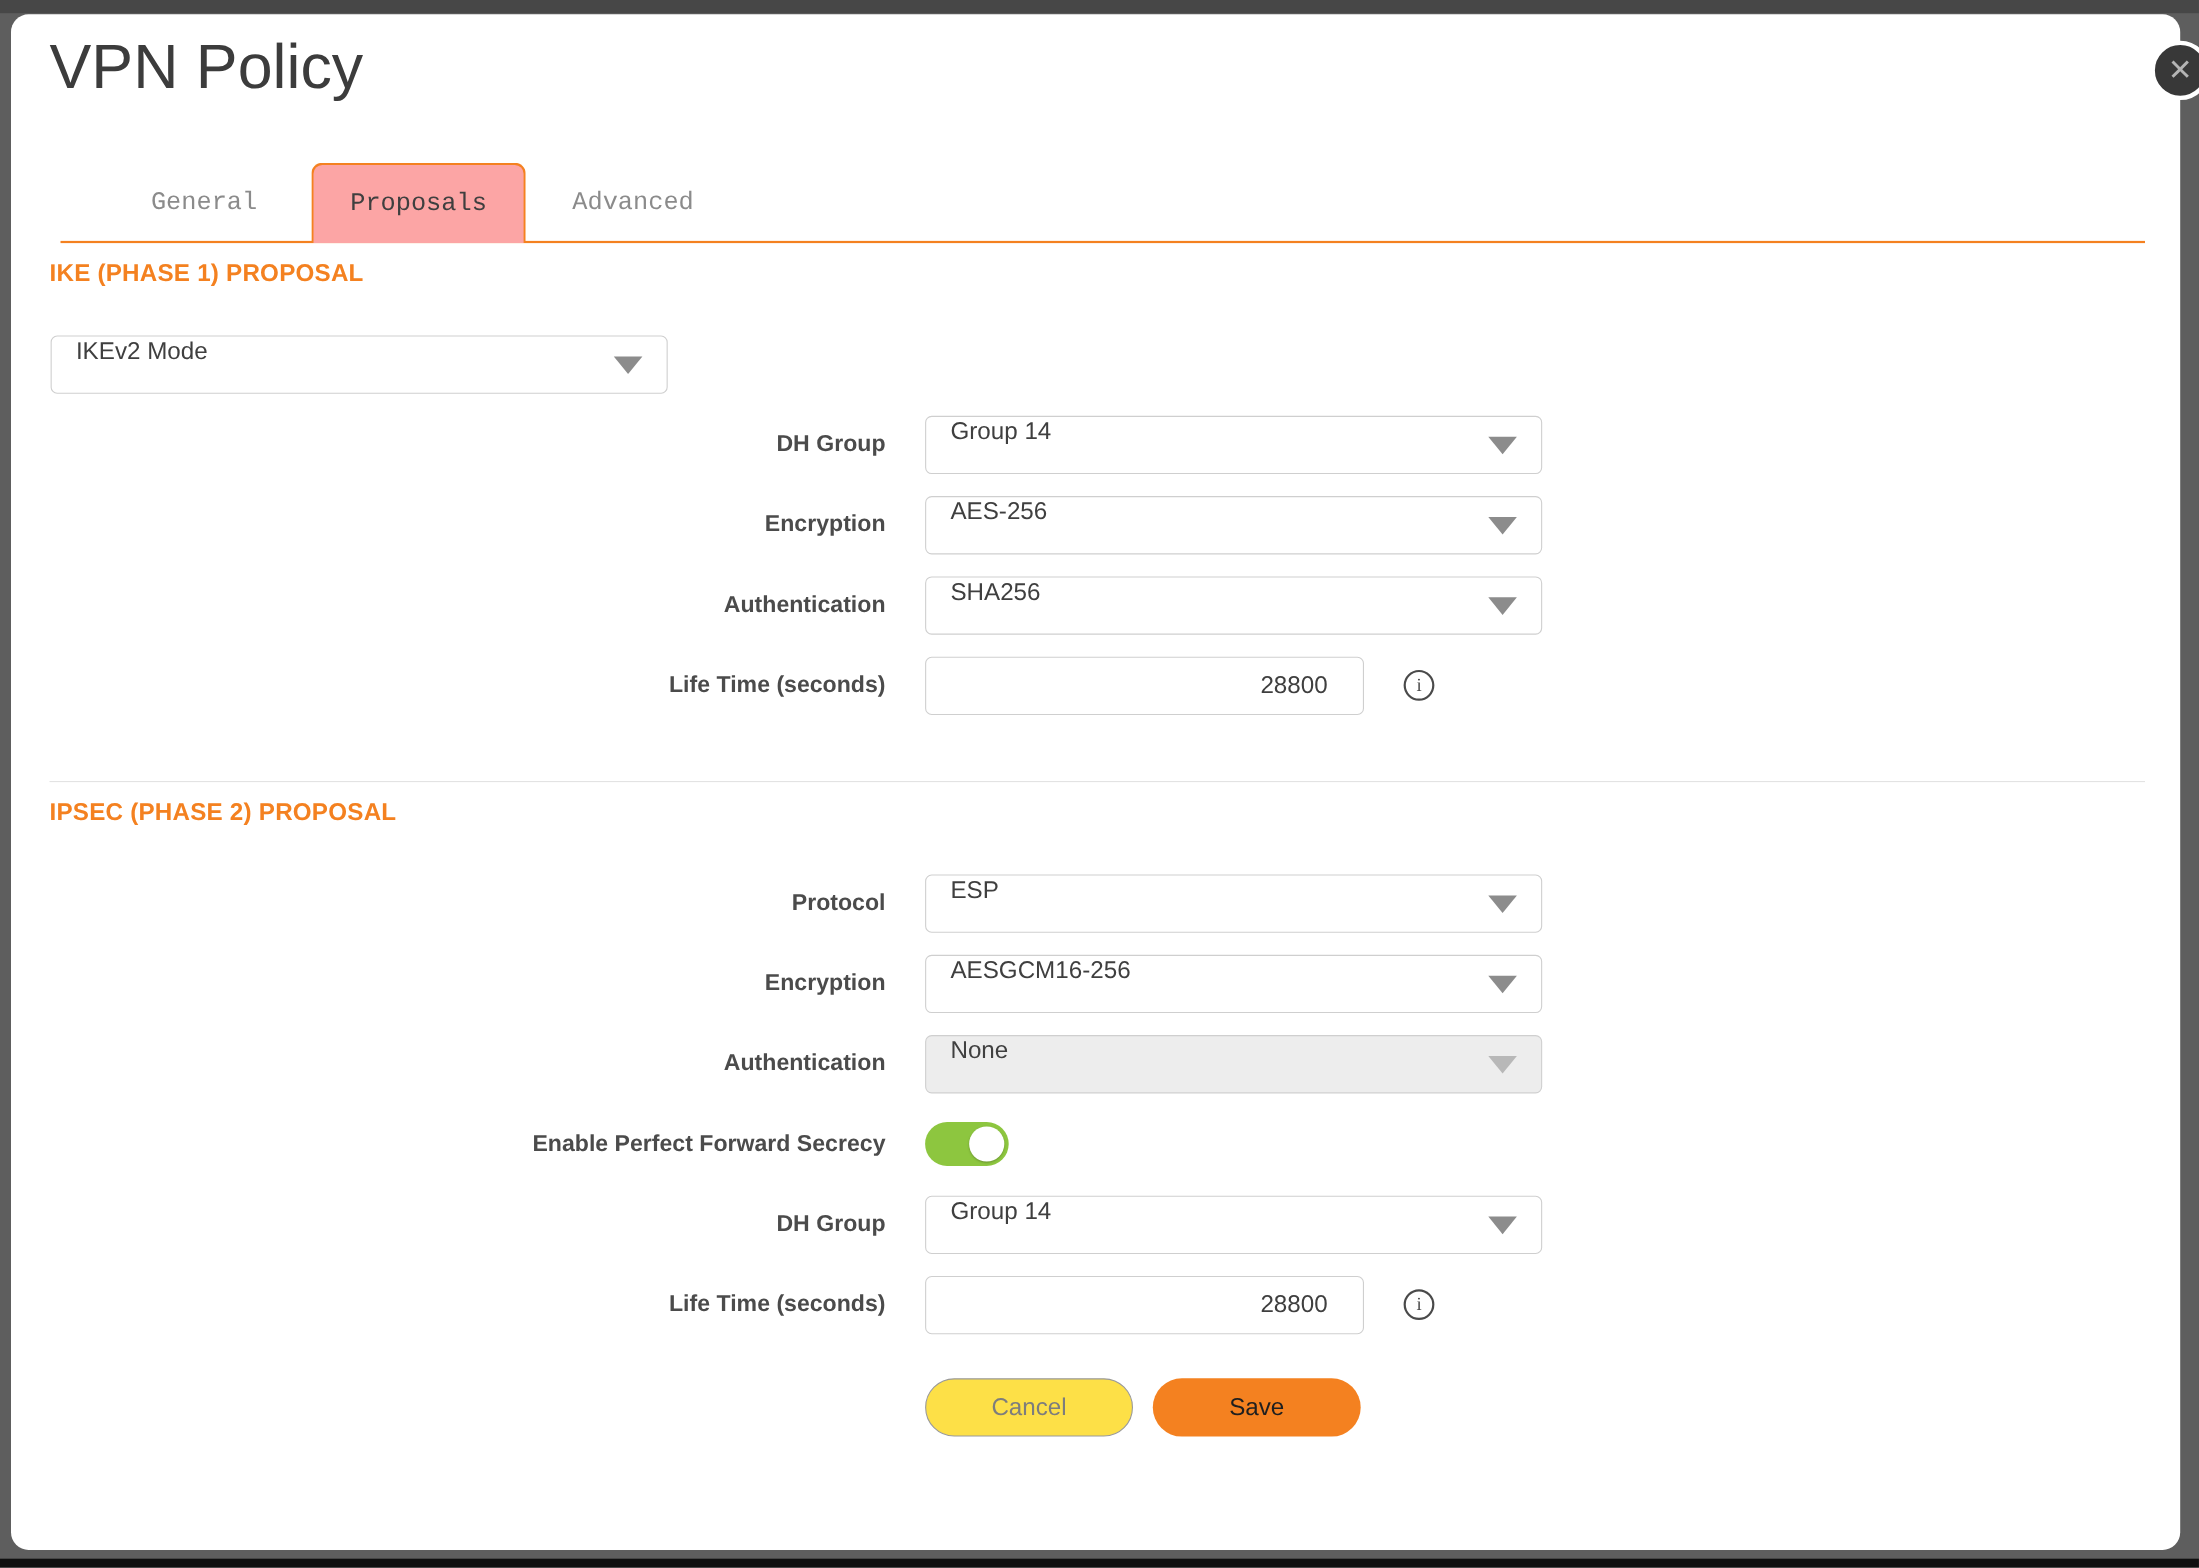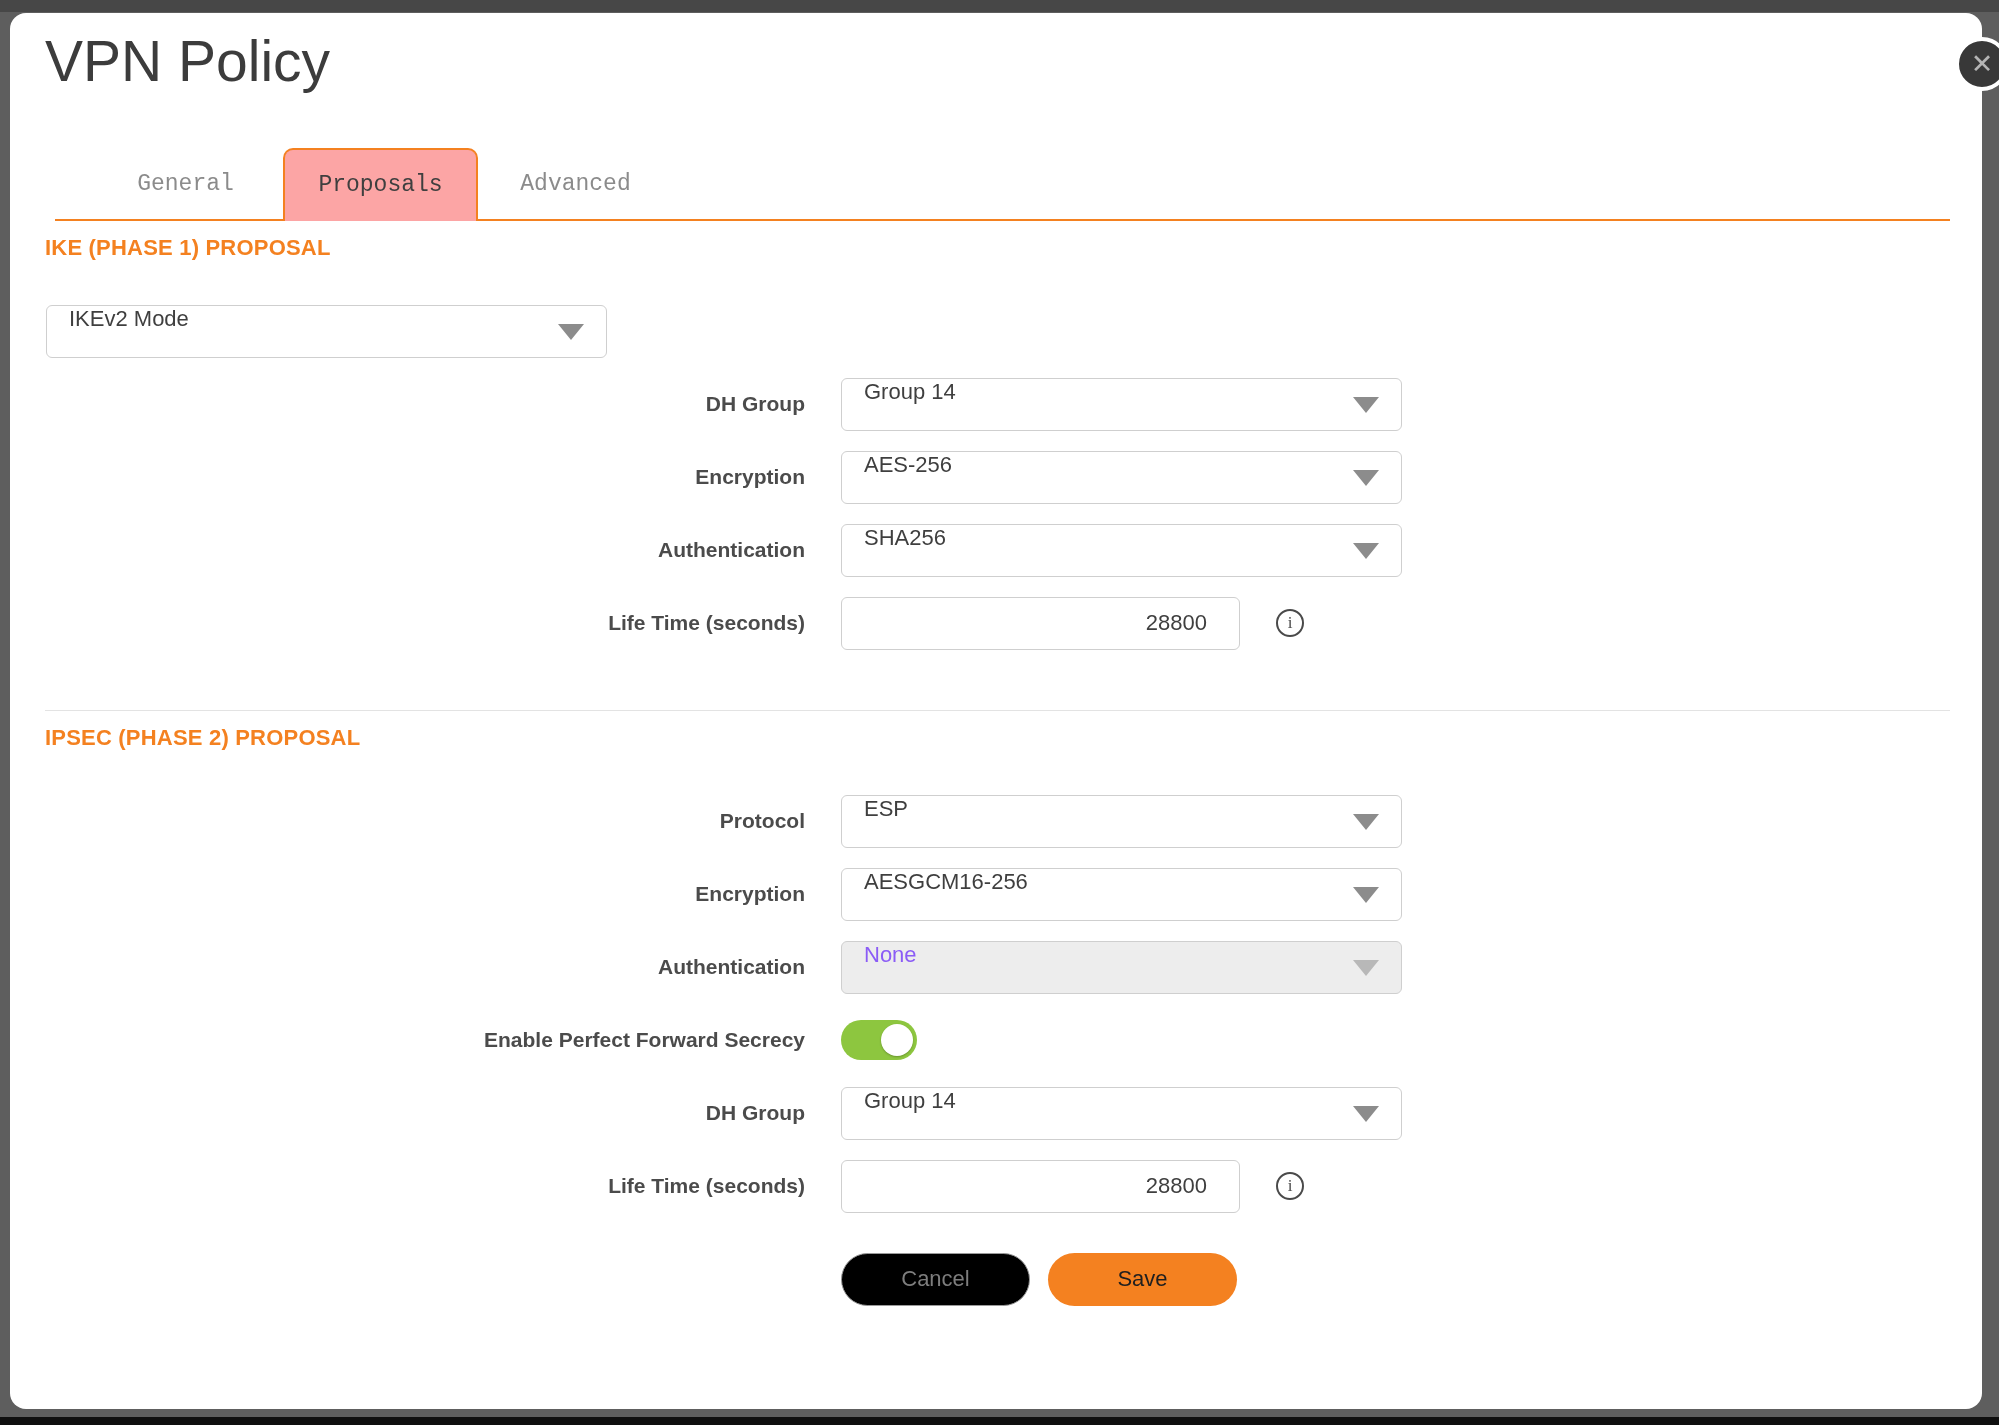--- a/index.html
+++ b/index.html
@@ -110,21 +110,21 @@
   .select-box .caret {
     position: absolute; right: 22px; top: 50%;
     margin-top: -7px;
     width: 0; height: 0;
     border-left: 13px solid transparent;
     border-right: 13px solid transparent;
     border-top: 16px solid #8c8c8c;
   }
   .select-box.disabled {
     background: #ededed;
-    color: #8b5cf6;
+    color: #404040;
     cursor: default;
   }
   .select-box.disabled .caret { border-top-color: #b8b8b8; }
 
   .text-input {
     width: 399px; height: 53px;
     border: 1px solid #cfcfcf;
     border-radius: 6px;
     padding: 0 32px;
     font-size: 22px; color: #3f3f3f;
@@ -168,21 +168,21 @@
     height: 53px;
     min-width: 189px;
     border-radius: 27px;
     font-size: 22px;
     display: flex; align-items: center; justify-content: center;
     cursor: pointer;
     padding: 0 30px;
     font-family: "Liberation Sans", sans-serif;
   }
   .btn-cancel {
-    background: #000000;
+    background: #fde047;
     border: 1.5px solid #9a9a9a;
     color: #7d7d7d;
   }
   .btn-save {
     background: var(--accent);
     border: none;
     color: #1f1f1f;
     font-weight: 500;
   }
 </style>

